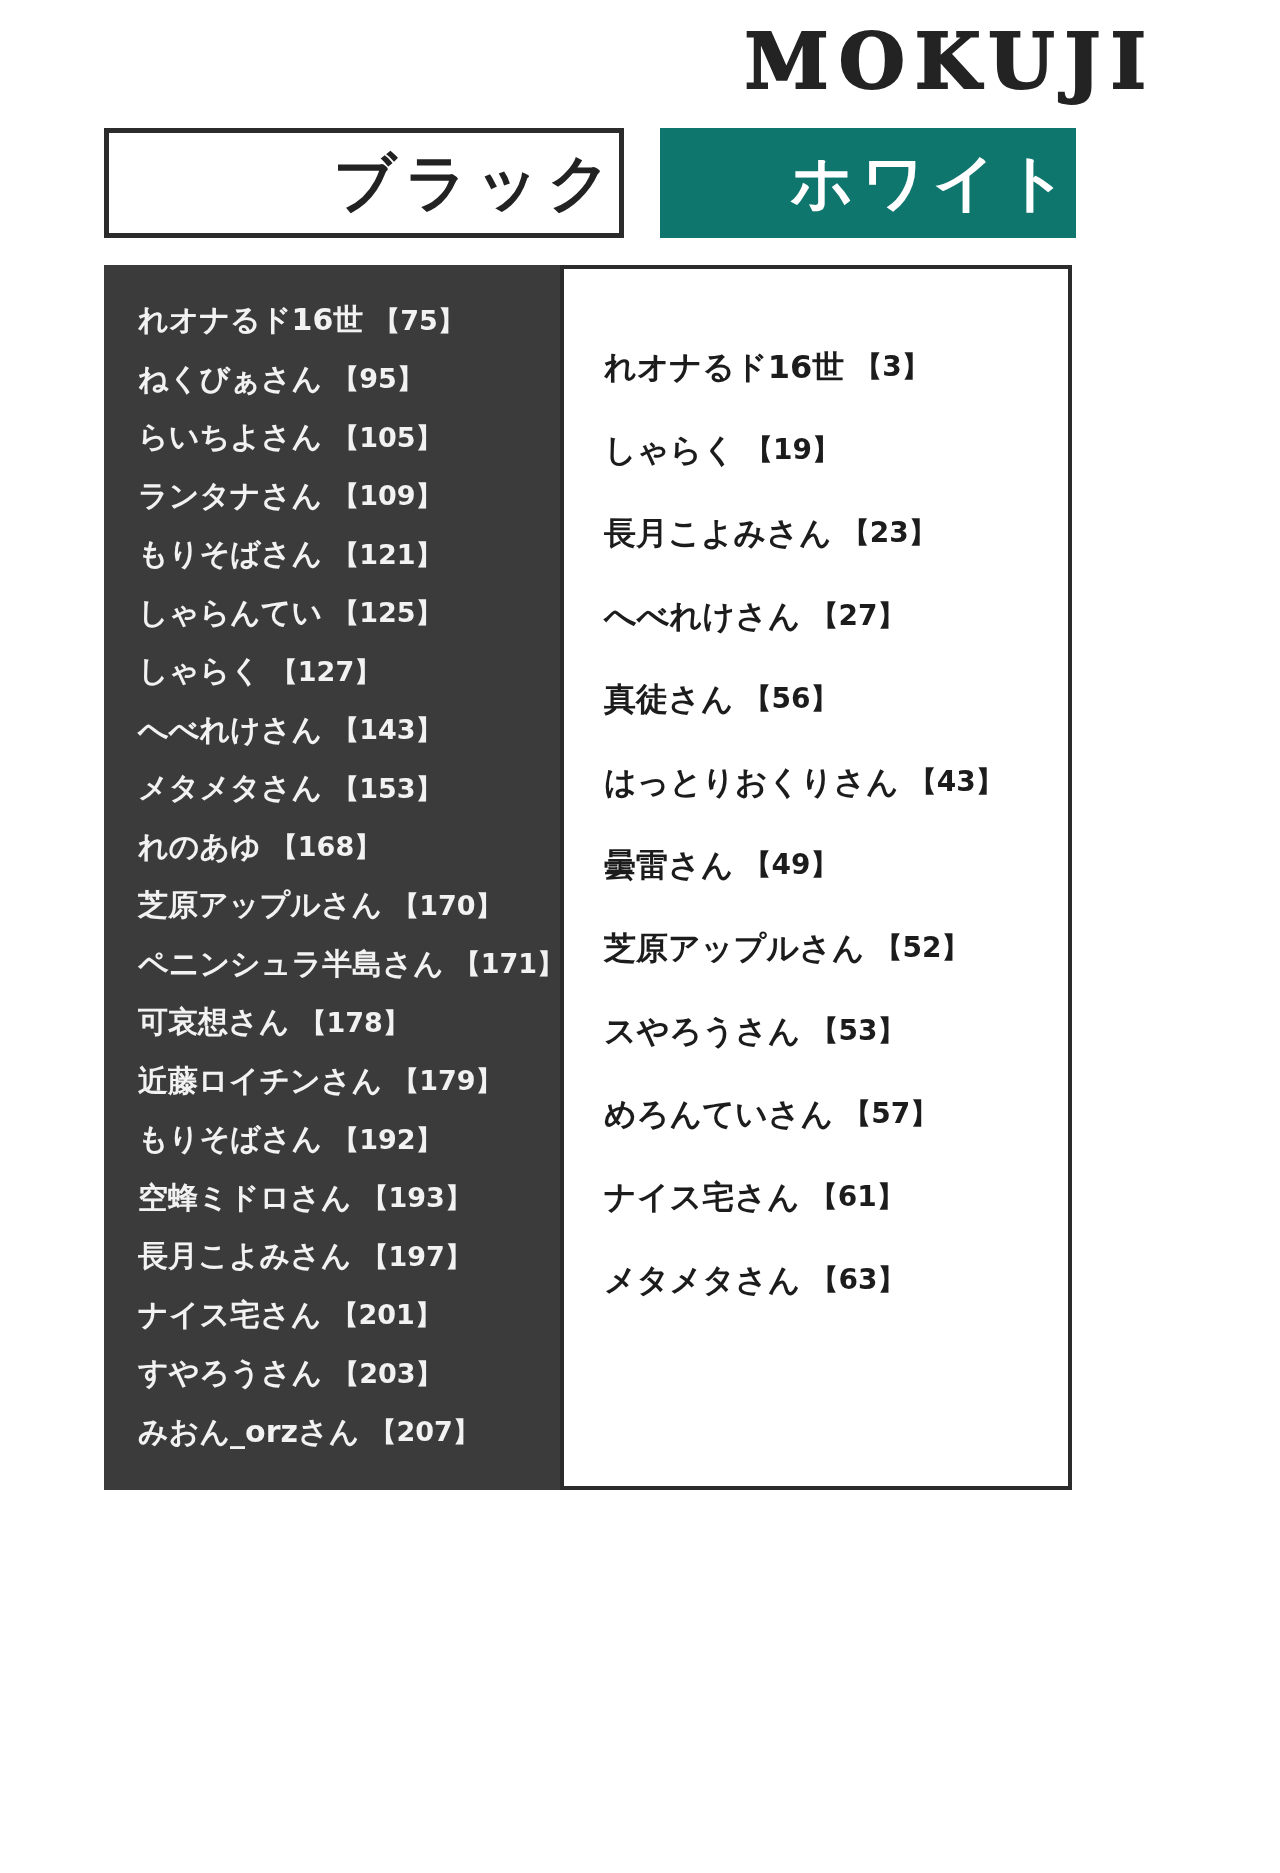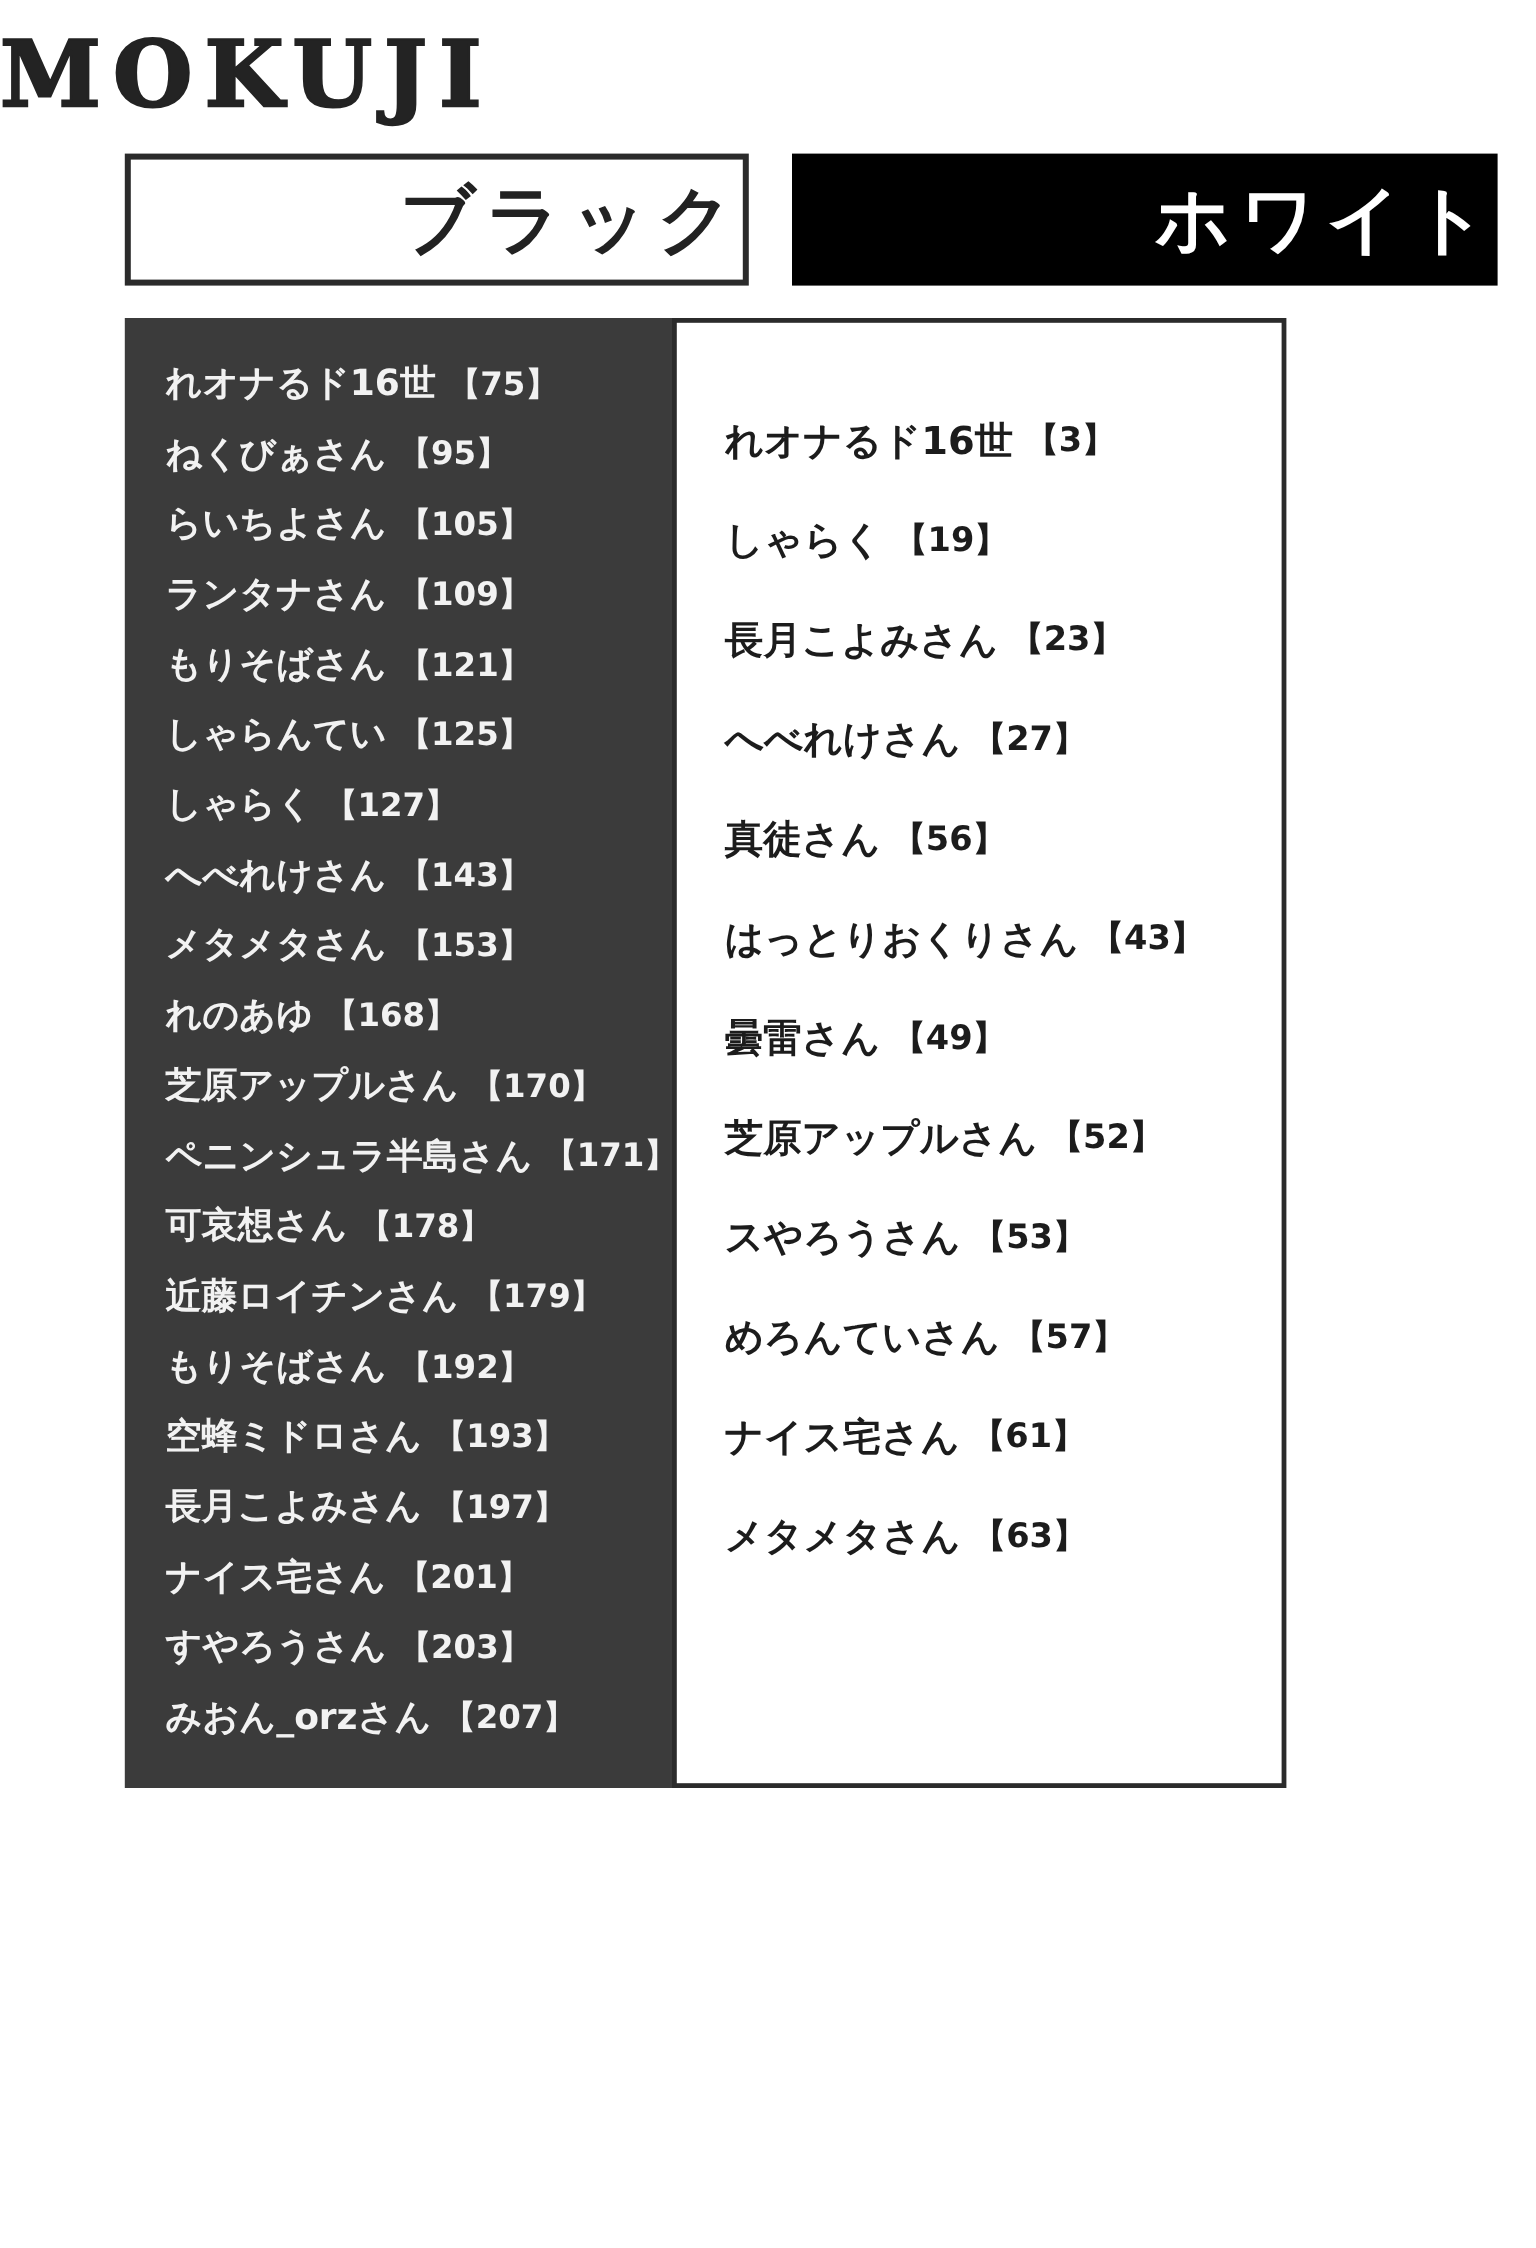--- a/index.html
+++ b/index.html
@@ -15,21 +15,21 @@
     color: #1a1a1a;
     overflow: hidden;
   }
 
   
   #page-title {
     position: absolute;
     top: 24px;
     left: 0;
     width: 1156px;
-    text-align: left;
+    text-align: right;
     font-family: "DejaVu Serif", "Liberation Serif", serif;
     font-weight: bold;
     font-size: 76px;
     letter-spacing: 10px;
     color: #232323;
     line-height: 1;
     -webkit-text-stroke: 2px #232323;
   }
 
   
@@ -58,22 +58,22 @@
   }
   #chip-black {
     left: 0;
     width: 520px;
     background: #ffffff;
     border: 5px solid #2b2b2b;
   }
   #chip-black .chip-label { color: #222222; }
   #chip-white {
     left: 556px;
-    width: 588px;
-    background: #000000;
+    width: 416px;
+    background: #0f766e;
   }
   #chip-white .chip-label { color: #ffffff; }
 
   
   .col {
     position: absolute;
     top: 265px;
     box-sizing: border-box;
   }
   #col-black {

